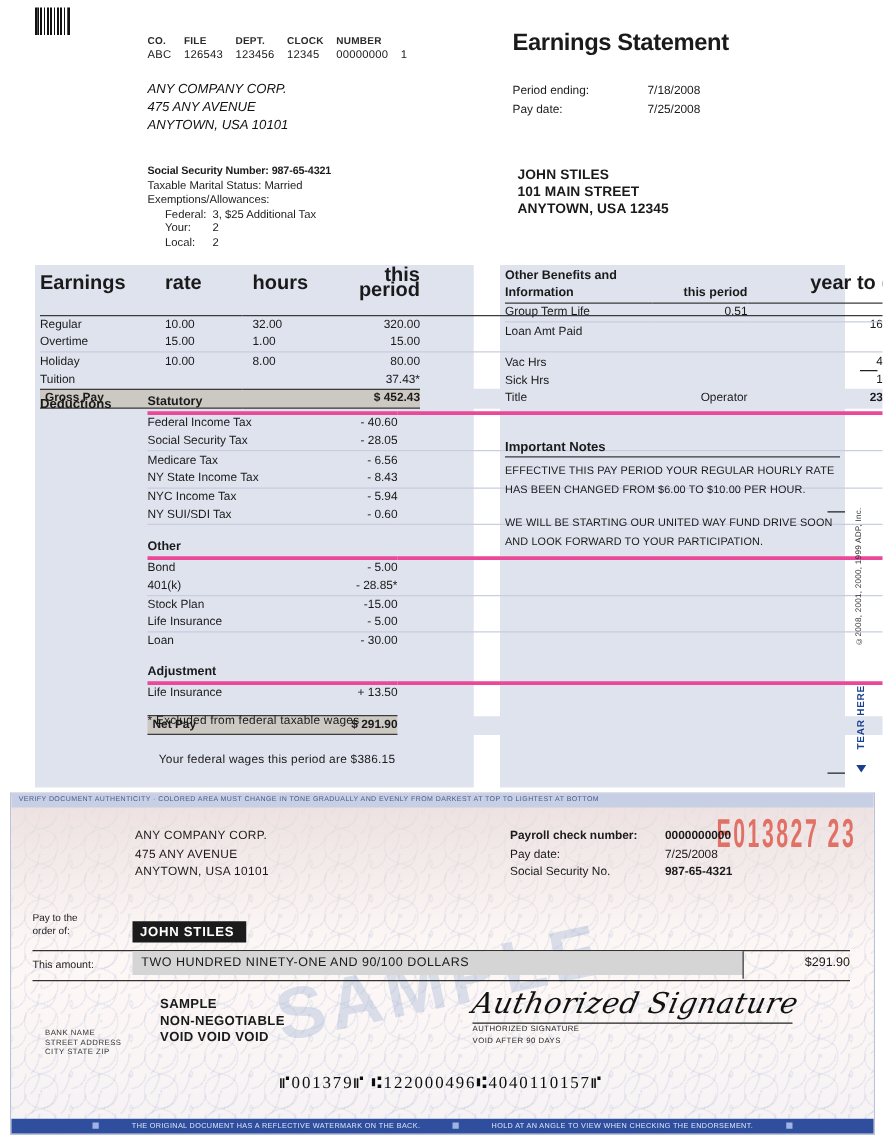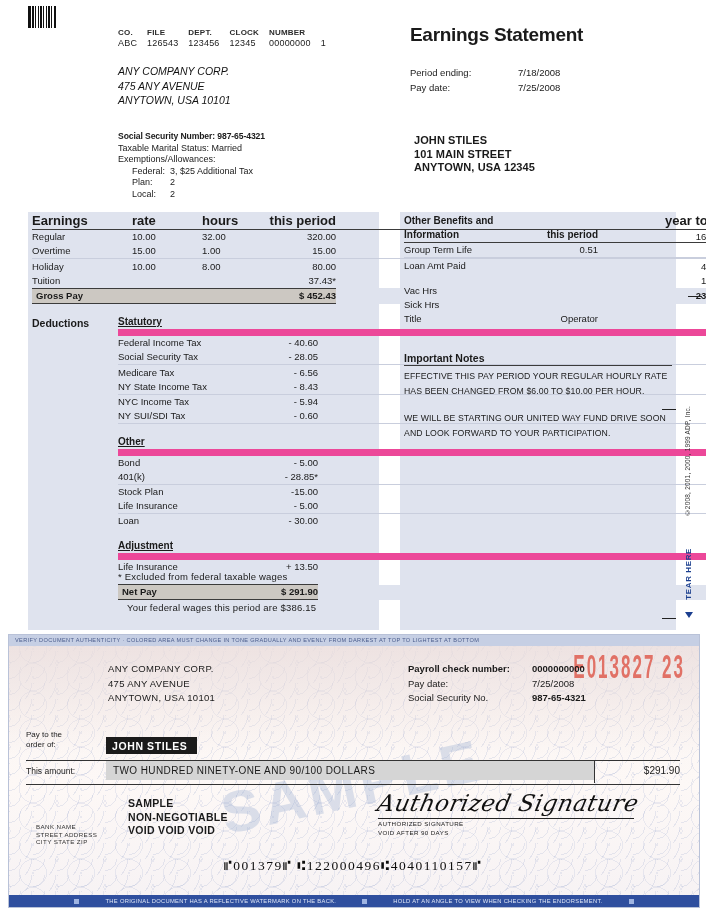--- a/index.html
+++ b/index.html
@@ -40,34 +40,34 @@
   .panel{position:absolute;background:#dfe3ee;}
   .panelL{left:28px;top:212px;width:351px;height:418px;}
   .panelR{left:400px;top:212px;width:276px;height:418px;}
 
   table.grid{border-collapse:collapse;font-size:9.5px;width:100%;}
   table.grid td{padding:1.1px 0;line-height:12px;}
   .num{text-align:right;}
 
   
   .earn{position:absolute;left:32px;top:214px;width:345px;}
-  .earn .hdr td{font-weight:bold;font-size:13px;padding-bottom:2px;border-bottom:1px solid #3b3b3b;}
+  .earn .hdr td{font-weight:bold;font-size:16px;padding-bottom:13px;border-bottom:1px solid #3b3b3b;}
   .earn .c-desc{width:92px;}
   .earn .c-rate{width:62px;text-align:left;padding-left:8px;}
   .earn .c-hrs{width:62px;text-align:left;padding-left:8px;}
   .earn .c-tp{width:72px;text-align:right;}
   .earn .c-ytd{width:auto;text-align:right;}
   .rowline td{border-bottom:1px solid #c9cedd;}
   .gross td{background:#ccc8c2;font-weight:bold;border-top:1px solid #3b3b3b;border-bottom:1px solid #3b3b3b;padding:2px 0;}
   .gross .lbl{padding-left:4px;}
 
   
   .ded-lbl{position:absolute;left:32px;top:317px;font-size:10.5px;font-weight:bold;}
   .ded{position:absolute;left:118px;top:315px;width:259px;}
-  .ded .sec td{font-weight:bold;font-size:10px;border-bottom:7px solid #ec4899;padding-bottom:1px;text-decoration:underline;}
+  .ded .sec td{font-weight:bold;font-size:10px;border-bottom:3px solid #ec4899;padding-bottom:1px;}
   .ded .c-name{width:138px;}
   .ded .c-amt{width:62px;text-align:right;}
   .ded .c-ytd{text-align:right;}
   .ded .sep td{height:8px;border:0;}
   .netpay td{background:#ccc8c2;font-weight:bold;border-top:1px solid #3b3b3b;border-bottom:1px solid #3b3b3b;padding:2px 0;}
   .netpay .lbl{padding-left:4px;}
 
   .foot1{position:absolute;left:118px;top:571px;font-size:9.5px;font-weight:normal;letter-spacing:.2px;}
   .foot2{position:absolute;left:127px;top:602px;font-size:9.5px;letter-spacing:.2px;}
 
@@ -193,21 +193,21 @@
     </div>
 
     <div class="ssn-block">
       <div class="b">Social Security Number: 987-65-4321</div>
       <div>Taxable Marital Status: Married</div>
       <div>Exemptions/Allowances:</div>
       <div class="ind">
         <span class="lbl">Federal:</span><span>3, $25  Additional  Tax</span>
       </div>
       <div class="ind">
-        <span class="lbl">Plan:</span><span>2</span>
+        <span class="lbl">Your:</span><span>2</span>
       </div>
       <div class="ind">
         <span class="lbl">Local:</span><span>2</span>
       </div>
     </div>
 
     <div class="es-title">Earnings Statement</div>
     <div class="es-dates">
       <div>
         <span class="k">Period ending:</span><span>7/18/2008</span>

